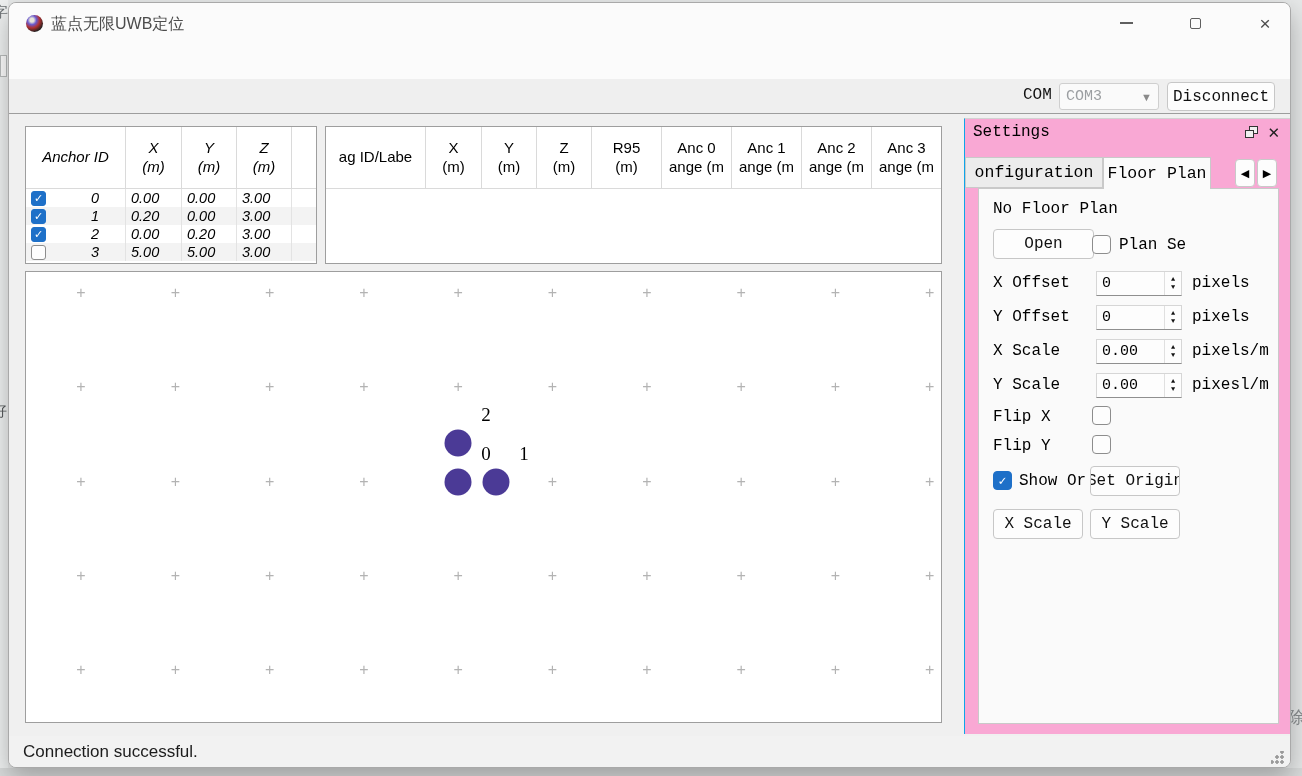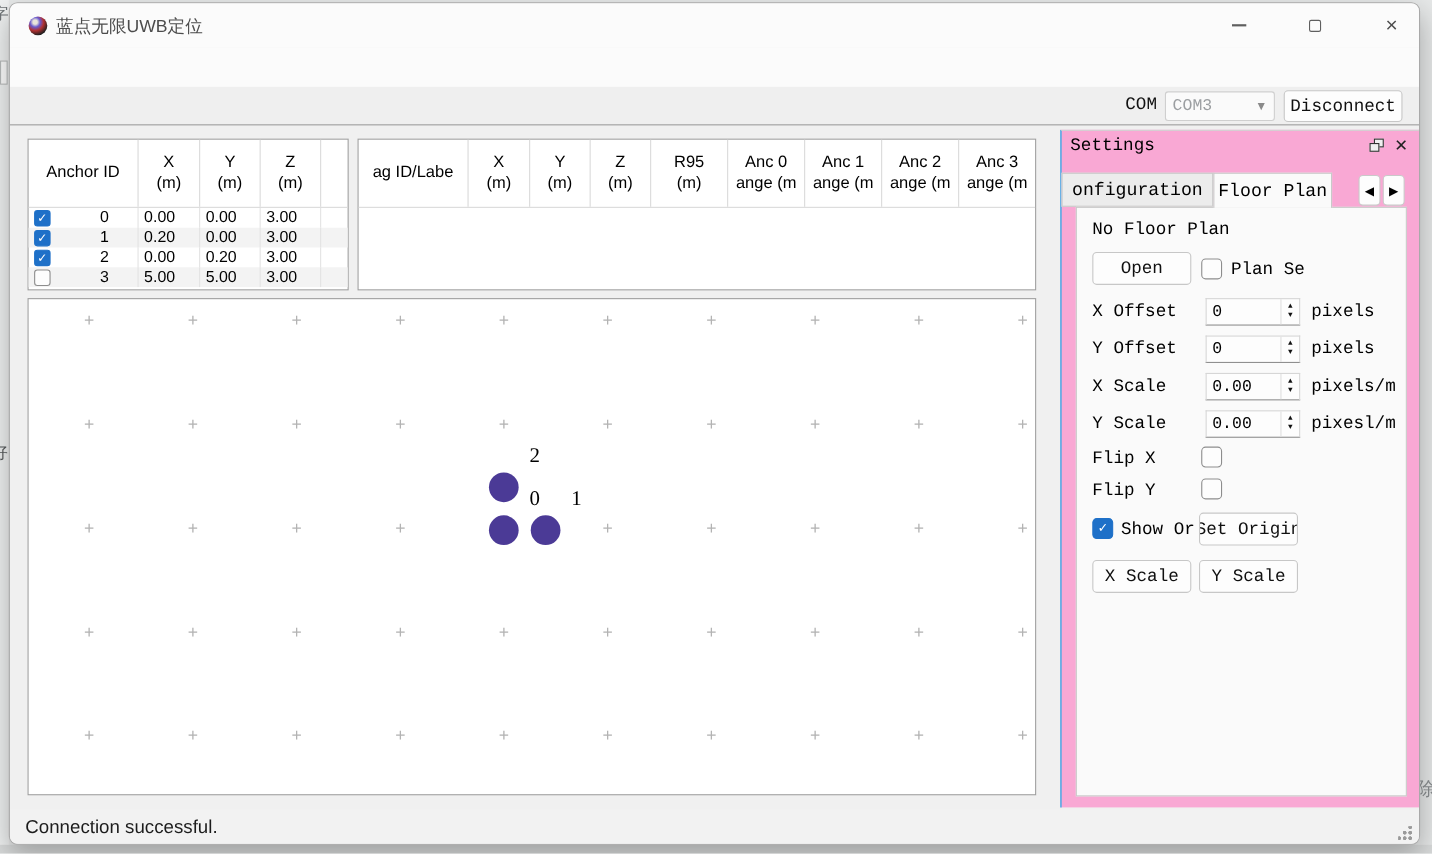--- a/index.html
+++ b/index.html
@@ -137,21 +137,21 @@
 
   <div class="abs toolbar">
     <div class="abs com-label mono" style="left:1014px; top:7px;">COM</div>
     <div class="abs combo">
       <div class="combo-text mono">COM3</div>
       <div class="combo-arrow">▼</div>
     </div>
     <div class="abs btn mono" style="left:1158px; top:3px; width:108px; height:29px;">Disconnect</div>
   </div>
 
-  <div class="abs tbl" style="left:16px; top:123px; width:292px; height:138px;">
+  <div class="abs tbl" style="left:16px; top:123px; width:292px; height:138px;font-style:italic;">
     <div class="tbl-head" style="height:62px;">
       <div class="th" style="width:100px;">Anchor ID</div>
       <div class="th" style="width:56px;">
         <span>X</span>
           <span>(m)</span>
       </div>
       <div class="th" style="width:55px;">
         <span>Y</span>
           <span>(m)</span>
       </div>
@@ -311,21 +311,21 @@
     <div class="abs dock-x" style="right:12px; top:6px;">✕</div>
 
     <div class="tab mono" style="left:0; width:138px;">onfiguration</div>
     <div class="tab mono active" style="left:138px; width:108px;">Floor Plan</div>
     <div class="tab-arrow" style="left:270px;">◀</div>
     <div class="tab-arrow" style="left:292px;">▶</div>
 
     <div class="abs dock-content mono">
       <div class="fp-label" style="left:14px; top:11px;">No Floor Plan</div>
 
-      <div class="btn mono abs" style="left:14px; top:40px; width:90px; height:30px;">Open</div>
+      <div class="btn mono abs" style="left:14px; top:40px; width:101px; height:30px;">Open</div>
       <span class="cb cb-lg abs" style="left:113px; top:46px;">✓</span>
       <div class="fp-label" style="left:140px; top:47px;">Plan Se</div>
 
       <div class="fp-label" style="left:14px; top:85px;">X Offset</div>
       <div class="spin" style="left:117px; top:82px;">
         <div class="spin-val">0</div>
         <div class="spin-btns">
             <span>▲</span>
             <span>▼</span>
           </div>

